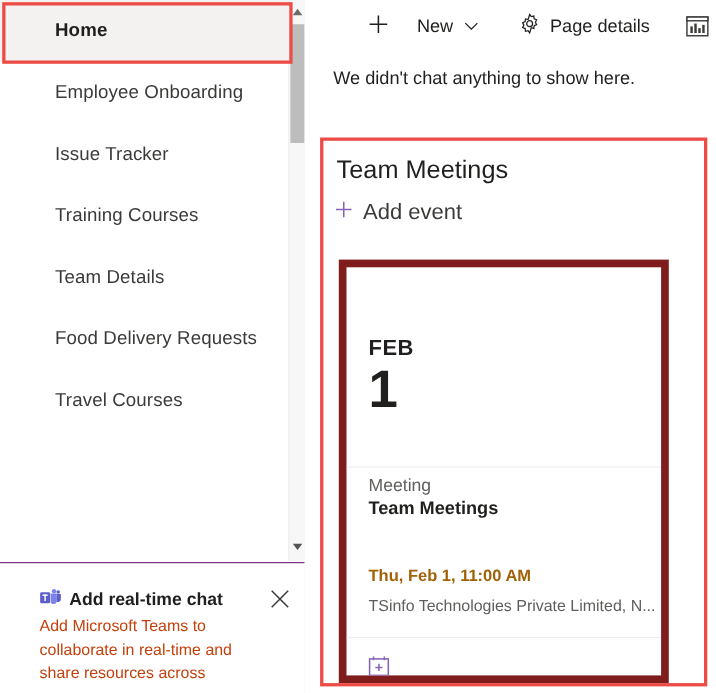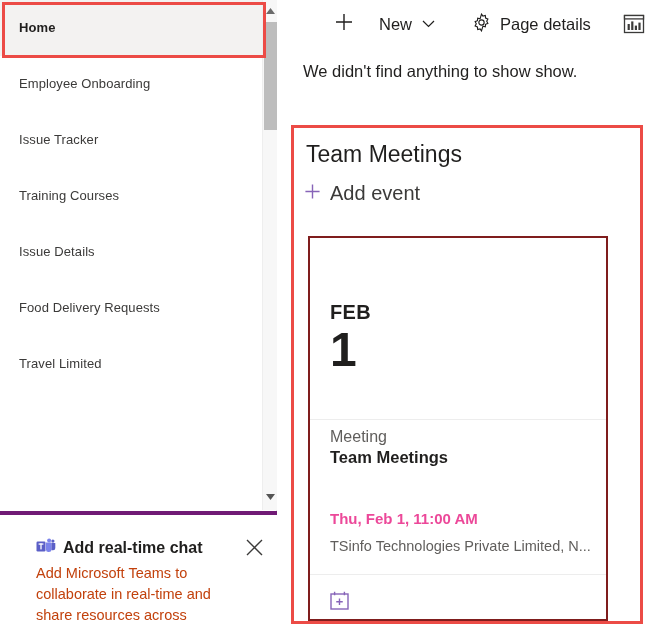--- a/index.html
+++ b/index.html
@@ -44,22 +44,22 @@
     top: 0;
     width: 262px;
     list-style: none;
     margin: 0;
     padding: 0;
   }
 
   .nav-item {
     height: 56px;
     line-height: 56px;
-    padding-left: 19px;
-    font-size: 13px;
+    padding-left: 50px;
+    font-size: 17px;
     color: #3b3a39;
     box-sizing: border-box;
     white-space: nowrap;
     overflow: hidden;
     letter-spacing: .1px;
   }
   .nav-item.selected {
     background: #f3f2f1;
     color: #201f1e;
     font-weight: 600;
@@ -98,21 +98,21 @@
   }
 
   
   #teams-promo {
     position: absolute;
     left: 0;
     top: 511px;
     width: 277px;
     height: 119px;
     background: #ffffff;
-    border-top: 4px solid #701a75;
+    border-top: 1px solid #701a75;
     box-sizing: border-box;
     overflow: hidden;
   }
   #teams-close-button {
     position: absolute;
     right: 7px;
     top: 16px;
     width: 32px;
     height: 32px;
     display: flex;
@@ -235,21 +235,21 @@
   }
   #add-event-label { color: #3b3a39; }
 
   #event-card {
     position: absolute;
     left: 11px;
     top: 100px;
     width: 300px;
     height: 385px;
     background: #ffffff;
-    border: 2px solid #7f1d1d;
+    border: 7px solid #7f1d1d;
     box-sizing: border-box;
     overflow: hidden;
     cursor: pointer;
   }
   #event-card-date {
     position: absolute;
     left: 20px;
     top: 62px;
   }
   #event-month {
@@ -286,21 +286,21 @@
     font-size: 16.5px;
     font-weight: 700;
     color: #201f1e;
   }
   #event-datetime {
     position: absolute;
     left: 20px;
     top: 272px;
     font-size: 15px;
     font-weight: 600;
-    color: #ec4899;
+    color: #a16207;
   }
   #event-location {
     position: absolute;
     left: 20px;
     top: 300px;
     width: 262px;
     font-size: 14.5px;
     color: #605e5c;
     white-space: nowrap;
     overflow: hidden;
@@ -356,27 +356,27 @@
       <li class="nav-item">
         <span>Employee Onboarding</span>
       </li>
       <li class="nav-item">
         <span>Issue Tracker</span>
       </li>
       <li class="nav-item">
         <span>Training Courses</span>
       </li>
       <li class="nav-item">
-        <span>Issue Details</span>
+        <span>Team Details</span>
       </li>
       <li class="nav-item">
         <span>Food Delivery Requests</span>
       </li>
       <li class="nav-item">
-        <span>Travel Limited</span>
+        <span>Travel Courses</span>
       </li>
     </ul>
 
     <div id="nav-scrollbar">
       <div class="sb-arrow" id="sb-arrow-up">
         <svg width="9" height="6" viewBox="0 0 9 6">
             <path d="M4.5 0L9 6H0z" fill="#6b6b6b"></path>
           </svg>
       </div>
       <div id="nav-scroll-thumb"></div>
@@ -448,21 +448,21 @@
         <rect x="1.5" y="2.5" width="19" height="17" fill="none" stroke="#3b3a39" stroke-width="1.3"></rect>
         <rect x="1.5" y="2.5" width="19" height="3.4" fill="#ffffff" stroke="#3b3a39" stroke-width="1.3"></rect>
         <rect x="4.6" y="11" width="2.2" height="6" fill="#3b3a39"></rect>
         <rect x="8.2" y="8.4" width="2.2" height="8.6" fill="#3b3a39"></rect>
         <rect x="11.8" y="12.6" width="2.2" height="4.4" fill="#3b3a39"></rect>
         <rect x="15.4" y="9.6" width="2.2" height="7.4" fill="#3b3a39"></rect>
       </svg>
     </button>
   </div>
 
-  <div id="empty-message">We didn't find anything to show show.</div>
+  <div id="empty-message">We didn't chat anything to show here.</div>
 
   <div id="events-webpart">
     <div id="events-title">Team Meetings</div>
 
     <button id="add-event-button">
       <span>
         <svg width="17" height="17" viewBox="0 0 18 18">
           <path d="M9 1.5v15M1.5 9h15" stroke="#8764b8" stroke-width="1.5"></path>
         </svg>
       </span>

